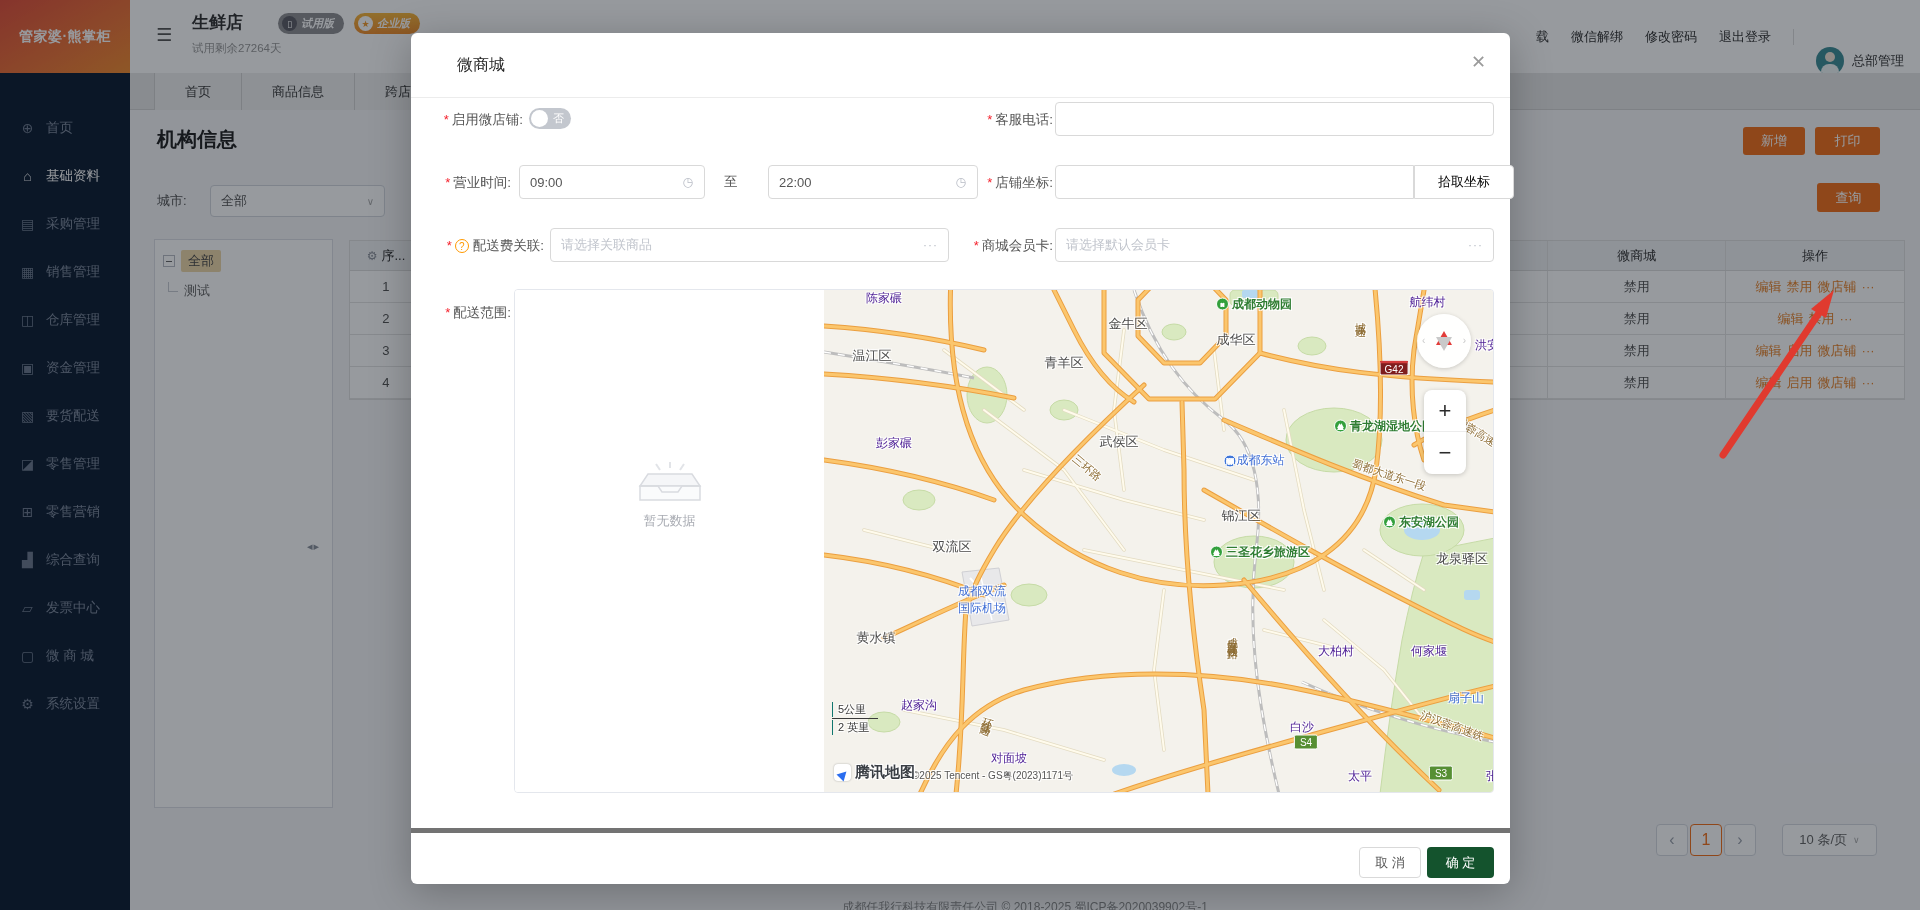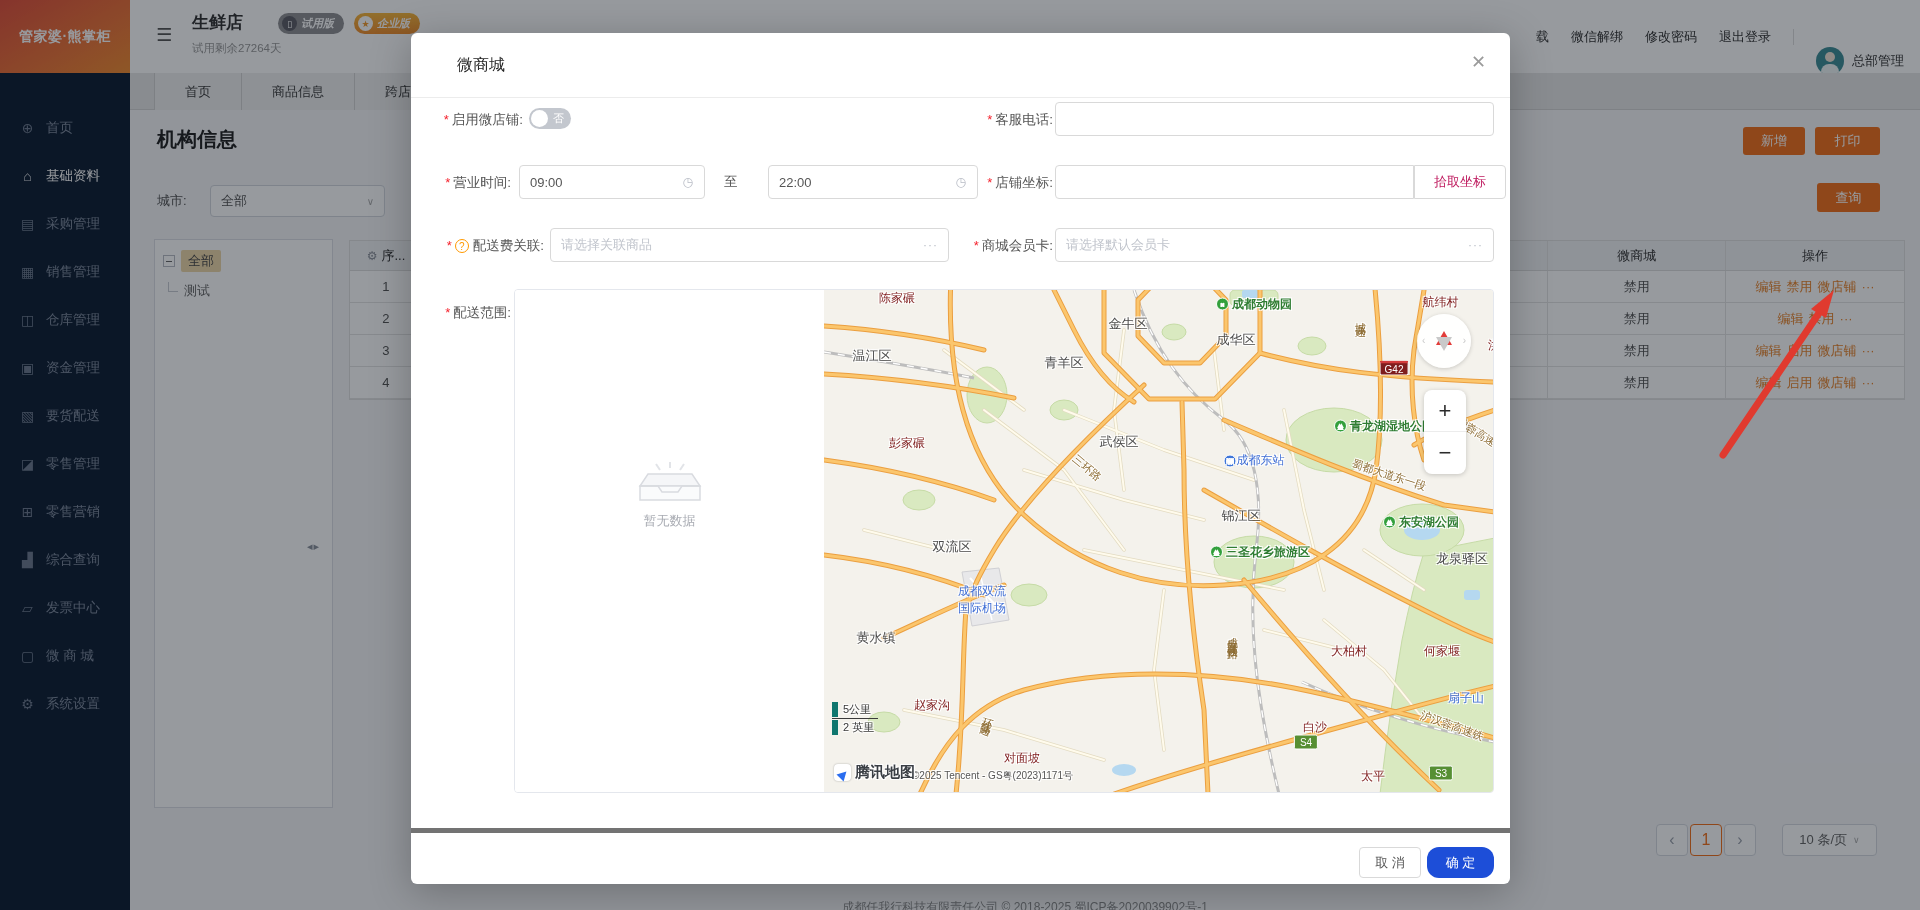--- a/index.html
+++ b/index.html
@@ -94,56 +94,56 @@
   .flabel{position:absolute;font-size:13.5px;color:#555;text-align:right;line-height:22px;white-space:nowrap;}
   .req{color:#f5222d;margin-right:3px;font-size:13px;}
   .qmark{display:inline-block;width:14px;height:14px;border:1px solid #f90;border-radius:50%;color:#f90;font-size:10px;line-height:13px;text-align:center;margin:0 4px -2px 0;}
   .finput{position:absolute;background:#fff;border:1px solid #d9d9d9;border-radius:4px;display:flex;align-items:center;padding:0 10px;font-size:13px;color:#555;height:34px;}
   .finput .ph{color:#c0c4cc;}
   .finput .sufr{margin-left:auto;color:#b9bdc6;font-size:12px;letter-spacing:1px;}
   .toggle{position:absolute;left:118px;top:75px;width:42px;height:21px;border-radius:11px;background:#c3c7ce;cursor:pointer;}
   .toggle .knob{position:absolute;left:2px;top:2px;width:17px;height:17px;border-radius:50%;background:#fff;}
   .toggle .ttxt{position:absolute;right:7px;top:3px;font-size:11px;color:#fff;}
   .tolabel{position:absolute;font-size:13.5px;color:#555;}
-  .pickbtn{position:absolute;left:1003px;top:132px;width:92px;height:34px;background:#fff;border:1px solid #d9d9d9;border-radius:0 4px 4px 0;
-           display:flex;align-items:center;justify-content:center;font-size:13px;color:#be185d;cursor:pointer;}
+  .pickbtn{position:absolute;left:1003px;top:132px;width:100px;height:34px;background:#fff;border:1px solid #d9d9d9;border-radius:0 4px 4px 0;
+           display:flex;align-items:center;justify-content:center;font-size:13px;color:#000000;cursor:pointer;}
   .rangebox{position:absolute;left:103px;top:256px;width:980px;height:504px;border:1px solid #e4e7ed;border-radius:4px;overflow:hidden;}
   .emptyzone{position:absolute;left:0;top:0;width:309px;height:504px;background:#fff;}
   .emptyicon{position:absolute;left:123px;top:170px;}
   .emptytext{position:absolute;left:0;width:309px;top:222px;text-align:center;font-size:13px;color:#a8abb2;}
   .m-foot{position:absolute;left:0;right:0;top:795px;height:56px;border-top:5px solid #737373;}
   .btn-cancel{position:absolute;left:948px;top:14px;width:62px;height:31px;background:#fff;border:1px solid #d9d9d9;border-radius:4px;color:#555;}
-  .btn-ok{position:absolute;left:1016px;top:14px;width:67px;height:31px;background:#1d4ed8;color:#fff;border-radius:12px;}
+  .btn-ok{position:absolute;left:1016px;top:14px;width:67px;height:31px;background:#14532d;color:#fff;border-radius:4px;}
 
   
   .map{position:absolute;left:309px;top:0;width:671px;height:504px;background:#f4f2ec;overflow:hidden;cursor:grab;}
   .map svg{position:absolute;left:0;top:0;}
   .ml{position:absolute;transform:translate(-50%,-50%);white-space:nowrap;pointer-events:none;
       text-shadow:-1px -1px 0 #fff,1px -1px 0 #fff,-1px 1px 0 #fff,1px 1px 0 #fff;}
   .ml.d{font-size:13px;color:#4a4a4a;}
-  .ml.t{font-size:12px;color:#7f1d1d;margin-left:13px;}
+  .ml.t{font-size:12px;color:#4c1d95;}
   .ml.g{font-size:12px;color:#2f7d32;font-weight:bold;display:flex;align-items:center;gap:3px;}
   .ml.b{font-size:12px;color:#3f6ed6;}
   .ml.r{font-size:11px;color:#8d6c33;}
   .ml.rv{font-size:11px;color:#8d6c33;writing-mode:vertical-lr;letter-spacing:2px;}
   .ml.bg42{background:#7f1d1d;border:1px solid #fff;border-top:3px solid #d23c3c;color:#fff;font-size:10px;padding:0 4px;border-radius:2px;text-shadow:none;}
   .ml.bs{background:#568f33;border:1px solid #fff;color:#fff;font-size:10px;padding:1px 5px;border-radius:2px;text-shadow:none;}
   .mic{display:inline-flex;width:13px;height:13px;border-radius:50%;align-items:center;justify-content:center;font-size:8px;color:#fff;}
   .mic.tree,.mic.scenic,.mic.zoo{background:#33a03c;border:1px solid #fff;}
   .mic.metro{background:#3f76d9;border:1px solid #fff;font-weight:bold;}
   .compass{position:absolute;left:593px;top:24px;width:54px;height:54px;border-radius:50%;background:rgba(255,255,255,.95);box-shadow:0 1px 4px rgba(0,0,0,.18);}
   .compass .n{position:absolute;left:50%;top:9px;transform:translateX(-50%);width:0;height:0;border:8px solid transparent;border-bottom:14px solid #e23c39;}
   .compass .s{position:absolute;left:50%;bottom:9px;transform:translateX(-50%);width:0;height:0;border:8px solid transparent;border-top:14px solid #c9c9c9;}
   .compass .w{position:absolute;left:5px;top:21px;color:#c9c9c9;font-size:10px;}
   .compass .e{position:absolute;right:5px;top:21px;color:#c9c9c9;font-size:10px;}
   .zoomctl{position:absolute;left:600px;top:100px;width:42px;height:84px;background:#fff;border-radius:8px;box-shadow:0 1px 5px rgba(0,0,0,.2);z-index:5;}
   .zbtn{height:42px;display:flex;align-items:center;justify-content:center;font-size:22px;color:#2b2b2b;cursor:pointer;}
   .zbtn:first-child{border-bottom:1px solid #ececec;}
   .scalebar{position:absolute;left:8px;top:412px;font-size:11px;color:#3a3a3a;text-shadow:-1px -1px 0 #fff,1px 1px 0 #fff,1px -1px 0 #fff,-1px 1px 0 #fff;}
-  .scalebar .ln{border-left:6px solid #0f766e;padding-left:5px;line-height:15px;}
+  .scalebar .ln{border-left:1px solid #0f766e;padding-left:5px;line-height:15px;}
   .scalebar .bar{width:46px;height:1px;background:#3a3a3a;margin:1px 0 1px 0;}
   .tbrand{position:absolute;left:10px;top:473px;display:flex;align-items:center;gap:4px;z-index:4;}
   .tbrand .tic{width:17px;height:17px;border-radius:4px;background:#fff;box-shadow:0 0 2px rgba(0,0,0,.3);display:flex;align-items:center;justify-content:center;}
   .tbrand .tic span{width:0;height:0;border:5px solid transparent;border-left:9px solid #2b6def;transform:rotate(-45deg);margin-left:4px;}
   .tbrand .ttx{font-size:15px;font-weight:bold;color:#3a3f45;text-shadow:-1px -1px 0 #fff,1px 1px 0 #fff,1px -1px 0 #fff,-1px 1px 0 #fff;}
   .mcopy{position:absolute;left:88px;top:479px;font-size:10px;color:#555;text-shadow:-1px -1px 0 #fff,1px 1px 0 #fff,1px -1px 0 #fff,-1px 1px 0 #fff;}
 
   .annot{position:absolute;inset:0;z-index:300;pointer-events:none;}
   .car{font-style:normal;}
 </style>

